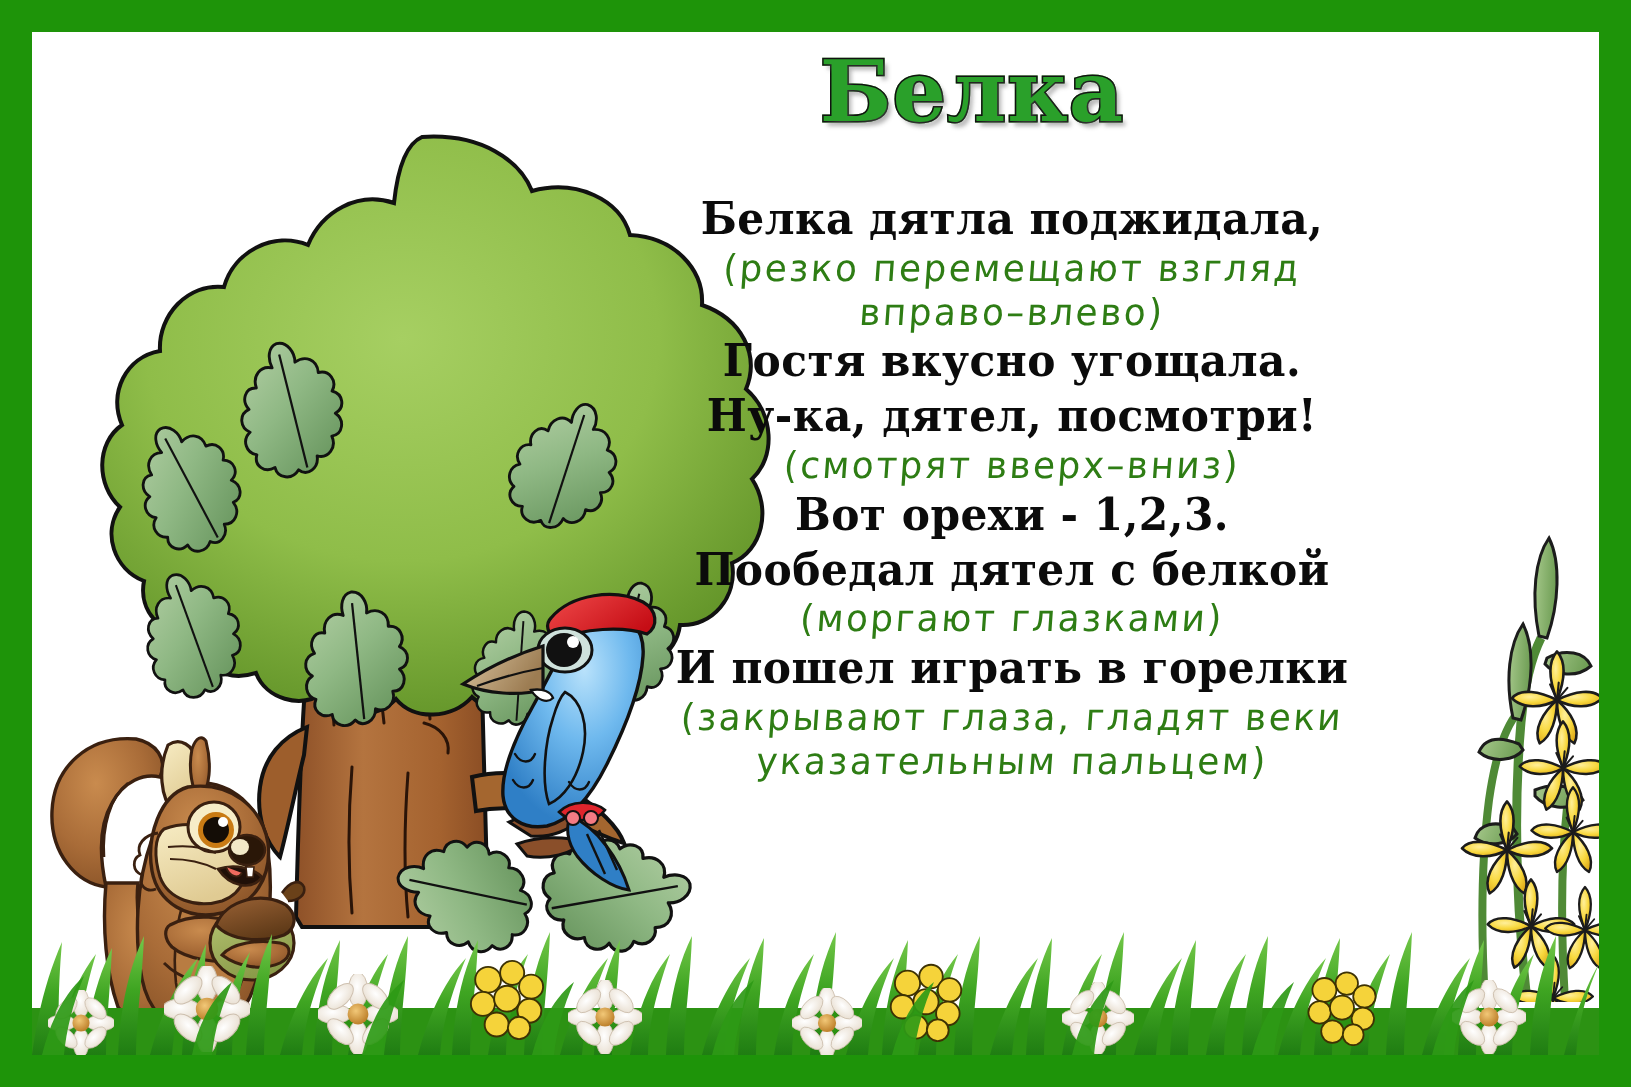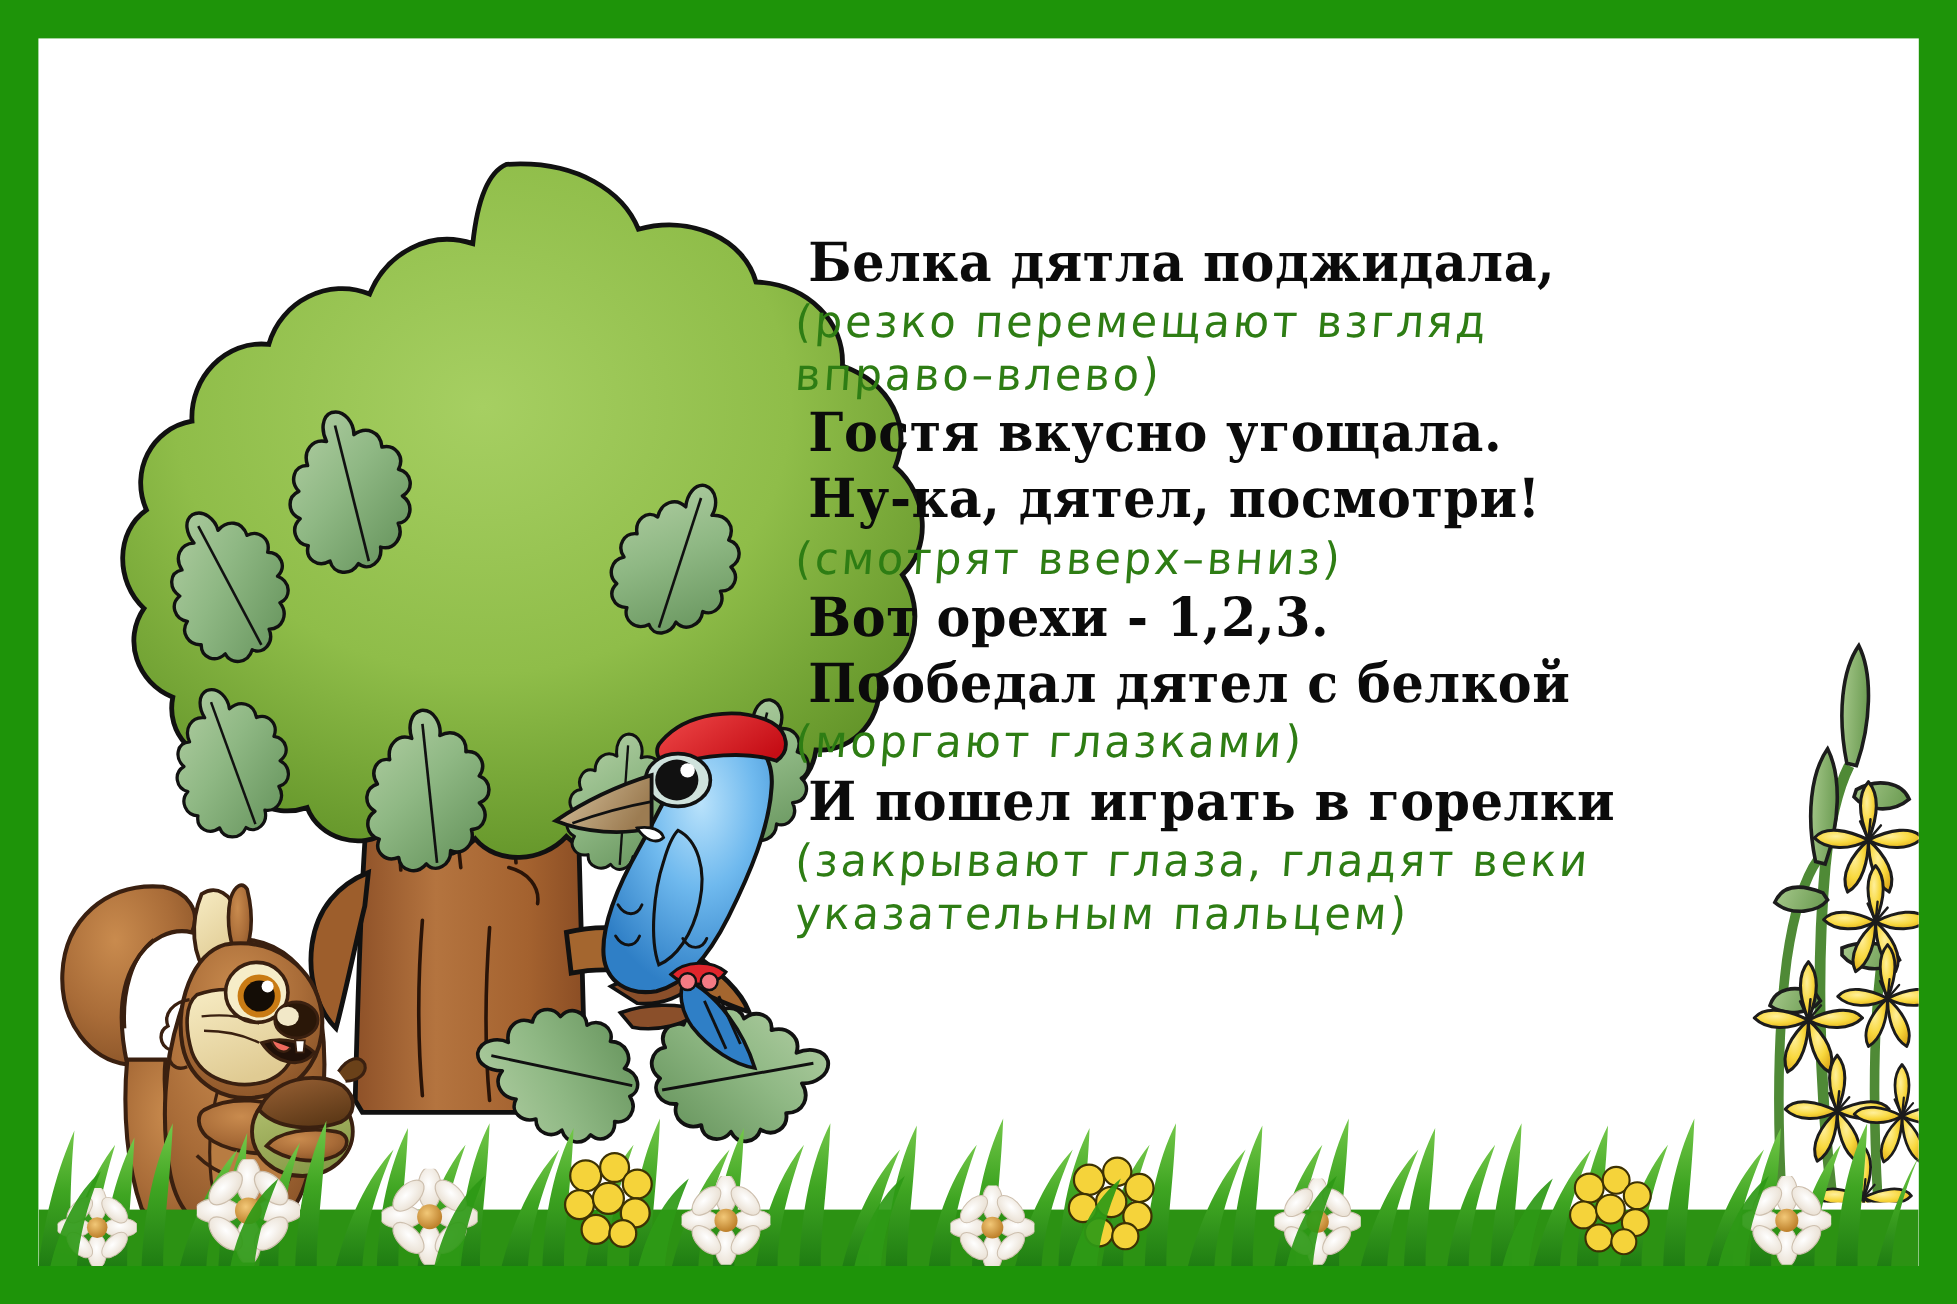--- a/index.html
+++ b/index.html
@@ -39,20 +39,21 @@
     background-clip:text;
     text-shadow:4px 5px 4px rgba(90,90,90,.45);
     user-select:none;
   }
 
   
   .poem{
     position:absolute;
     left:620px;top:160px;
     width:720px;
+    text-align:center;
   }
   .ln{
     display:block;
     white-space:nowrap;
   }
   .ln.verse{
     font-family:"DejaVu Serif", serif;
     font-weight:bold;
     font-size:45px;
     line-height:1.22;
@@ -512,20 +513,21 @@
           <path d="M500 185 C508 154 522 128 542 112 C530 140 524 164 522 185 Z"></path>
           <path d="M680 185 C688 152 702 126 722 110 C710 138 704 162 702 185 Z"></path>
           <path d="M860 185 C868 154 882 128 902 112 C890 140 884 164 882 185 Z"></path>
           <path d="M1040 185 C1048 152 1062 126 1082 110 C1070 138 1064 162 1062 185 Z"></path>
           <path d="M1220 185 C1228 154 1242 128 1262 112 C1250 140 1244 164 1242 185 Z"></path>
           <path d="M1400 185 C1408 152 1422 126 1442 110 C1430 138 1424 162 1422 185 Z"></path>
         </g>
       </svg>
     </div>
 
+    <div class="title">Белка</div>
 
     <div class="poem">
       <span class="ln verse">Белка дятла поджидала,</span>
       <span class="ln note">(резко перемещают взгляд</span>
       <span class="ln note">вправо–влево)</span>
       <span class="ln verse">Гостя вкусно угощала.</span>
       <span class="ln verse">Ну-ка, дятел, посмотри!</span>
       <span class="ln note">(смотрят вверх–вниз)</span>
       <span class="ln verse">Вот орехи - 1,2,3.</span>
       <span class="ln verse">Пообедал дятел с белкой</span>

